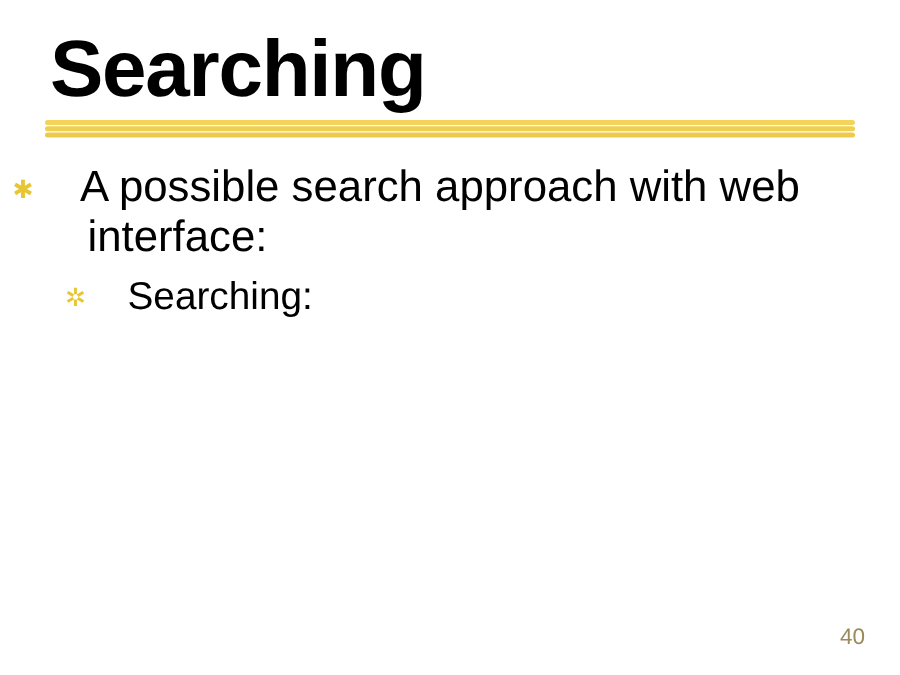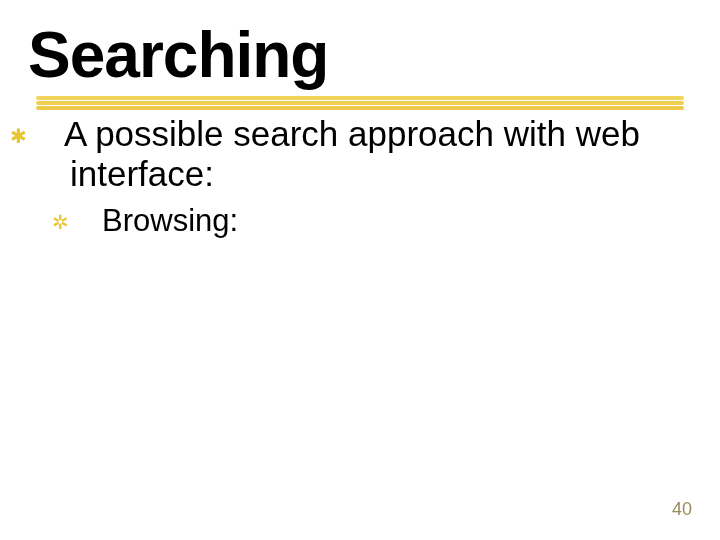--- a/index.html
+++ b/index.html
@@ -13,21 +13,21 @@
     overflow: hidden;
   }
   .slide {
     position: relative;
     width: 720px;
     height: 540px;
     box-sizing: border-box;
   }
   .title {
     position: absolute;
-    left: 28px;
+    left: 40px;
     top: 18px;
     font-family: Arial, "Arial Black", Helvetica, sans-serif;
     font-weight: 900;
     font-size: 64px;
     letter-spacing: -1px;
     color: #000000;
     font-stretch: condensed;
   }
   .underline {
     position: absolute;
@@ -44,21 +44,21 @@
     height: 4px;
     border-radius: 2px;
   }
   .underline .s1 { top: 0;   background: #f2d45a; }
   .underline .s2 { top: 5px; background: #efcf52; }
   .underline .s3 { top: 10px;background: #edca4a; }
 
   .body {
     position: absolute;
     left: 40px;
-    top: 114px;
+    top: 130px;
     width: 640px;
   }
 
   .l1 {
     font-size: 35px;
     line-height: 1.15;
     margin: 0 0 8px 0;
     padding-left: 30px;
     text-indent: -30px;
     color: #000000;
@@ -116,20 +116,20 @@
 
   <div class="body">
 
     <p class="l1">
       <span class="bul">✱</span><span>A possible search approach with web interface:</span>
     </p>
 
 
 
     <p class="l2">
-      <span class="bul">✲</span><span>Browsing:</span>
+      <span class="bul">✲</span><span>Searching:</span>
     </p>
 
 
   </div>
 
   <div class="pagenum">40</div>
 </div>
 
 </body></html>

